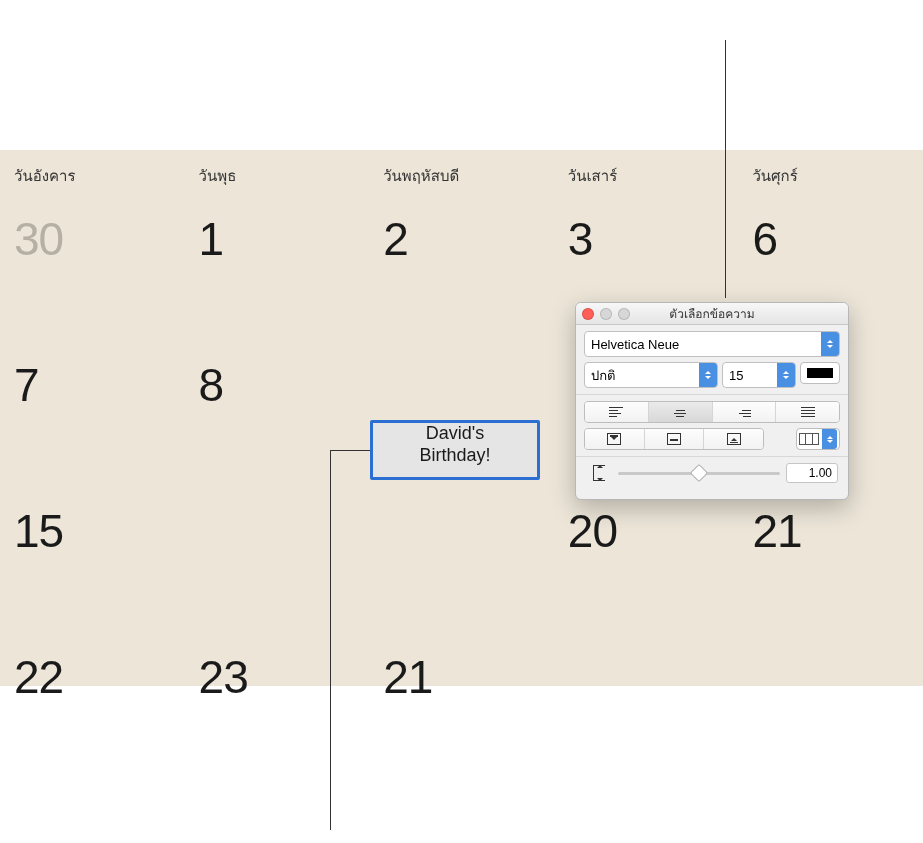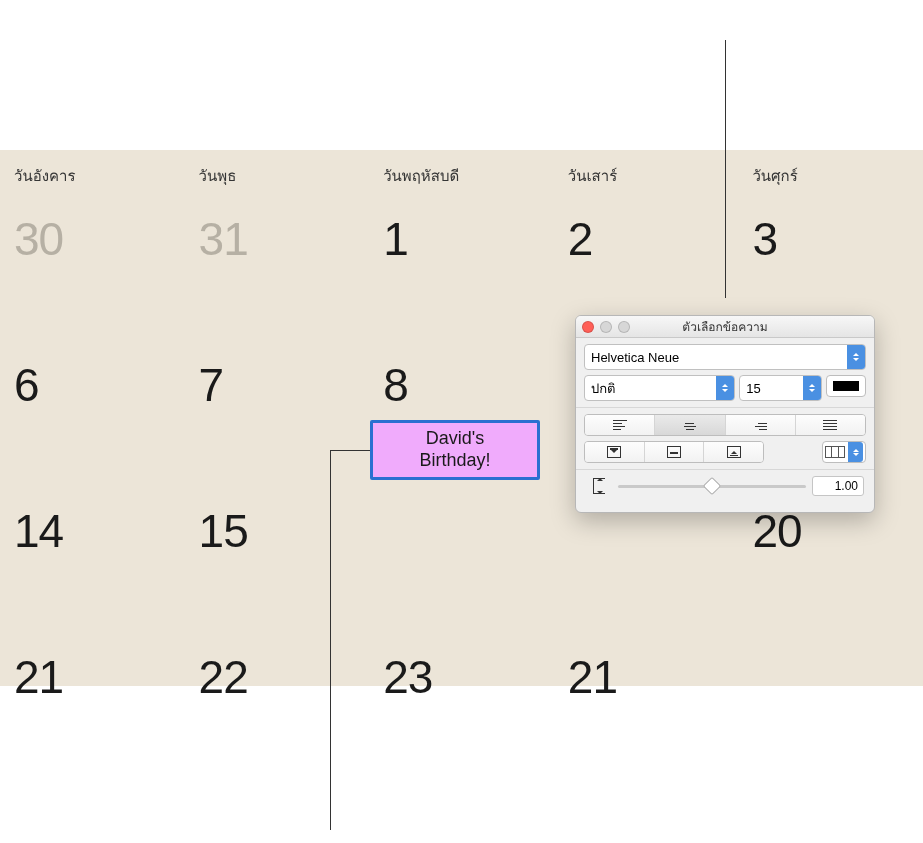--- a/index.html
+++ b/index.html
@@ -41,37 +41,36 @@
   .day-num.muted { color: #b6b0a4; }
   .event-box {
     position: absolute;
     top: 420px;
     left: 370px;
     width: 170px;
     height: 60px;
     border: 3px solid #2a6fd1;
     border-radius: 2px;
     display: flex;
-    align-items: center;
     justify-content: center;
     text-align: center;
     font-size: 18px;
     line-height: 1.2;
     color: #1a1a1a;
-    background: #f0abfc;
+    background: #e5e5e5;
   }
   .callout-line {
     position: absolute;
     background: #333;
   }
   .panel {
     position: absolute;
-    top: 315px;
+    top: 302px;
     left: 575px;
-    width: 300px;
+    width: 274px;
     background: #f0f0f0;
     border: 1px solid #b7b7b7;
     border-radius: 6px;
     box-shadow: 0 8px 24px rgba(0,0,0,0.25);
     overflow: hidden;
   }
   .titlebar {
     height: 22px;
     background: linear-gradient(#f7f7f7, #e5e5e5);
     border-bottom: 1px solid #c9c9c9;
@@ -262,23 +261,20 @@
   <div class="day-header">วันอังคาร</div>
   <div class="day-header">วันพุธ</div>
   <div class="day-header">วันพฤหัสบดี</div>
   <div class="day-header">วันเสาร์</div>
   <div class="day-header">วันศุกร์</div>
 
   <div class="day-cell">
       <div class="day-num muted">30</div>
     </div>
   <div class="day-cell">
-      <div class="day-num muted">31</div>
-    </div>
-  <div class="day-cell">
       <div class="day-num">1</div>
     </div>
   <div class="day-cell">
       <div class="day-num">2</div>
     </div>
   <div class="day-cell">
       <div class="day-num">3</div>
     </div>
 
   <div class="day-cell">

